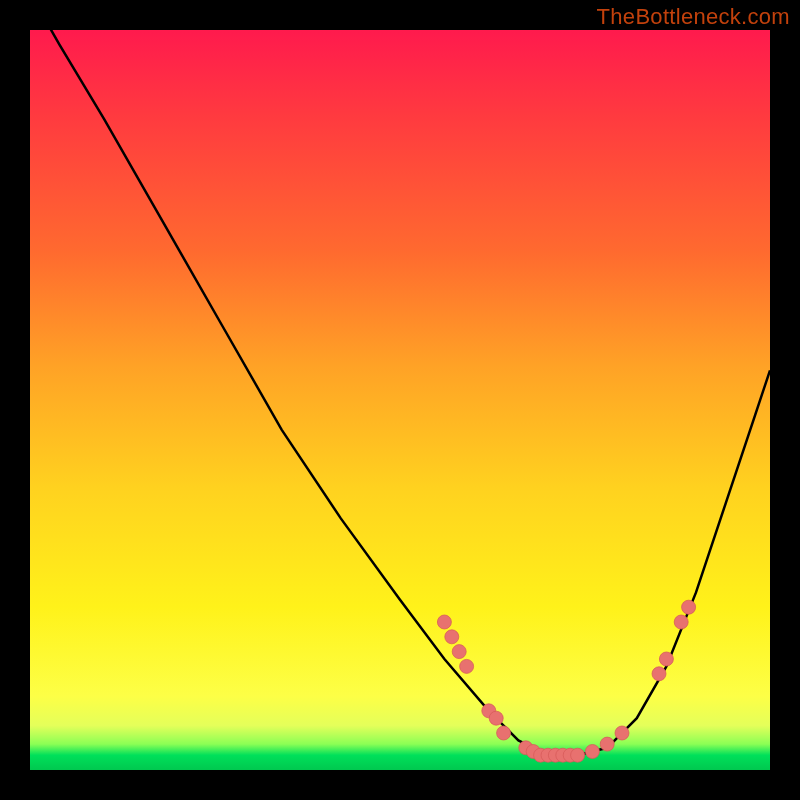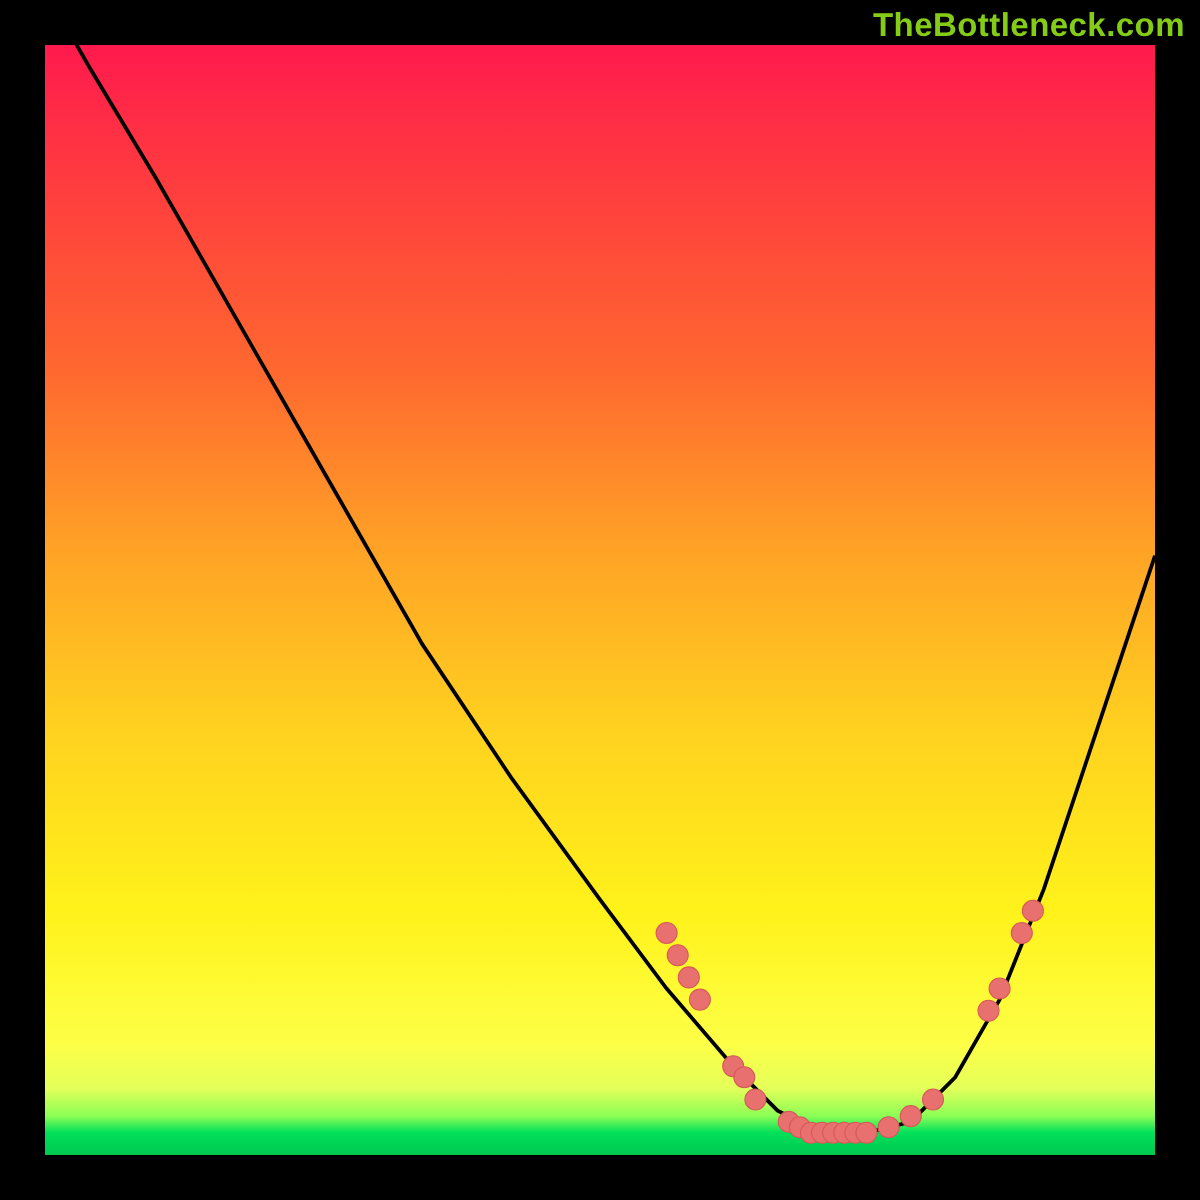--- a/index.html
+++ b/index.html
@@ -14,23 +14,23 @@
   .frame {
     position: relative;
     width: 800px;
     height: 800px;
     background: #000;
   }
   .watermark {
     position: absolute;
     top: 4px;
     right: 10px;
-    color: #84cc16;
+    color: #c2410c;
     font-size: 22px;
-    font-weight: bold;
+    font-weight: normal;
     letter-spacing: 0.3px;
     user-select: none;
   }
   .plot-area {
     position: absolute;
     left: 30px;
     top: 30px;
     width: 740px;
     height: 740px;
     

